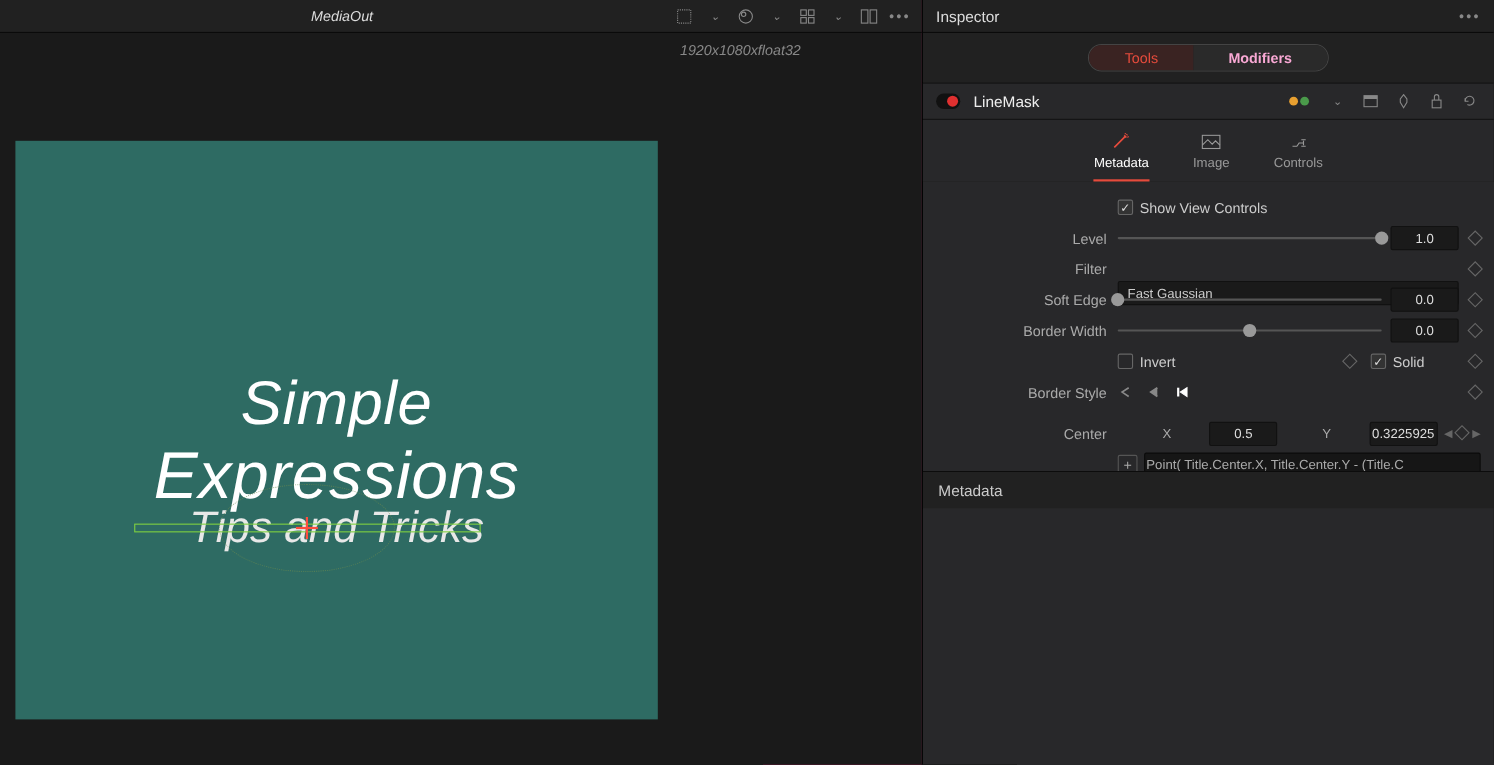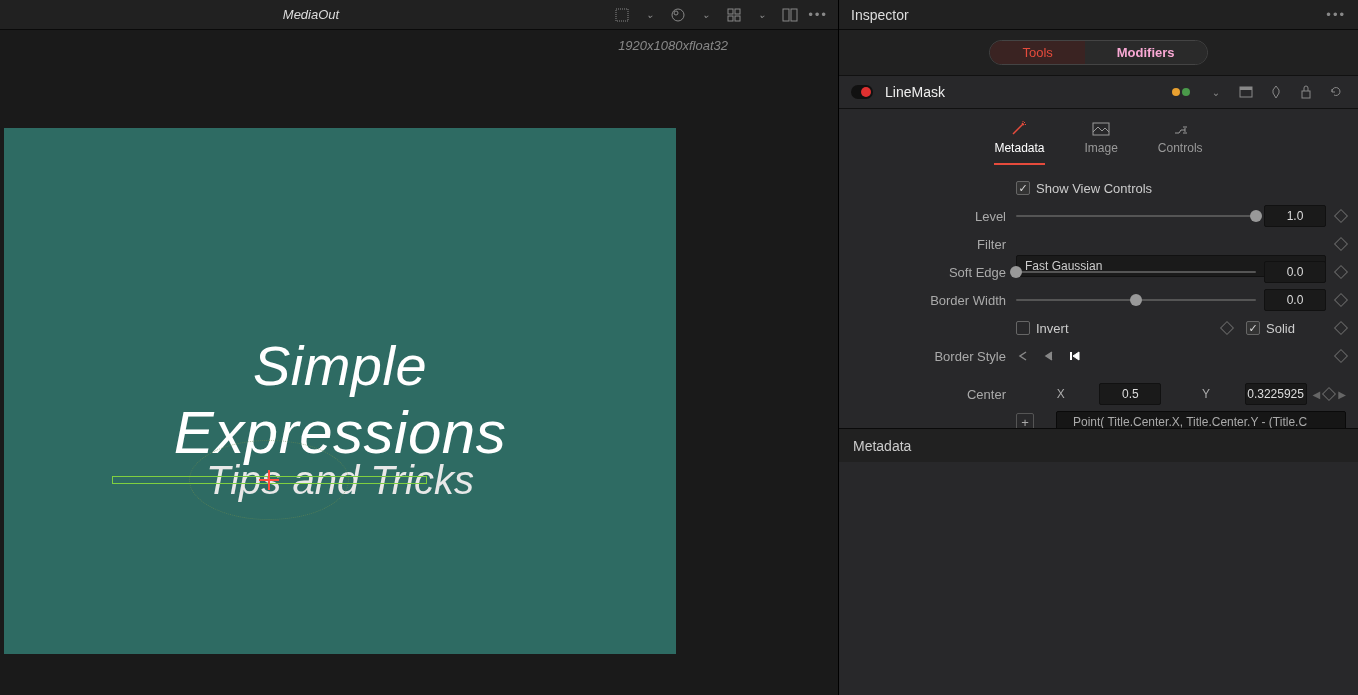--- a/index.html
+++ b/index.html
@@ -4,21 +4,21 @@
 <style>
 * { margin:0; padding:0; box-sizing:border-box; font-family:-apple-system,BlinkMacSystemFont,"Segoe UI",sans-serif; }
 body { background:#1a1a1a; color:#ccc; width:1358px; height:695px; overflow:hidden; display:flex; font-size:13px; }
 .viewer-pane { flex:1; display:flex; flex-direction:column; background:#be185d;font-style:italic; }
 .viewer-header { height:30px; background:#212121; display:flex; align-items:center; padding:0 10px; border-bottom:1px solid #0a0a0a; }
 .viewer-header .title { flex:1; text-align:center; color:#ddd; font-size:13px; }
 .viewer-header .tools { display:flex; gap:8px; align-items:center; color:#999; }
 .vh-icon { width:20px; height:20px; display:flex; align-items:center; justify-content:center; cursor:pointer; color:#888; }
 .viewer-body { flex:1; position:relative; background:#1a1a1a; }
 .res-label { position:absolute; top:8px; right:110px; color:#888; font-size:13px; }
-.canvas { position:absolute; left:4px; top:98px; width:672px; height:526px; background:#2e6b63; }
+.canvas { position:absolute; left:14px; top:98px; width:584px; height:526px; background:#2e6b63; }
 .canvas .line1 { position:absolute; left:0; width:100%; top:205px; text-align:center; color:#fff; font-size:56px; font-weight:400; letter-spacing:0.5px; }
 .canvas .line2 { position:absolute; left:0; width:100%; top:270px; text-align:center; color:#fff; font-size:60px; font-weight:400; letter-spacing:0.5px; }
 .canvas .line3 { position:absolute; left:0; width:100%; top:330px; text-align:center; color:#e8e8e8; font-size:40px; font-weight:300; }
 .mask-rect { position:absolute; left:108px; top:348px; width:315px; height:8px; border:1px solid #7fd040; }
 .mask-center { position:absolute; left:259px; top:346px; width:12px; height:12px; }
 .mask-center::before,.mask-center::after{content:"";position:absolute;background:#ff4d3d;}
 .mask-center::before{left:5px;top:-4px;width:2px;height:20px;}
 .mask-center::after{top:5px;left:-4px;height:2px;width:20px;}
 .mask-circle { position:absolute; left:185px; top:312px; width:160px; height:80px; border:1px dotted #6a8a50; border-radius:50%; opacity:0.6;}
 .inspector-pane { width:520px; background:#212121; display:flex; flex-direction:column; border-left:1px solid #000; }
@@ -51,21 +51,21 @@
 .numfield { width:62px; height:22px; background:#1a1a1a; border:1px solid #111; color:#ddd; font-size:12px; text-align:center; border-radius:2px; display:flex; align-items:center; justify-content:center;}
 .keyf { width:10px; height:10px; transform:rotate(45deg); border:1px solid #666; margin-left:10px; cursor:pointer; flex-shrink:0;}
 .dropdown { flex:1; height:22px; background:#1a1a1a; border:1px solid #111; border-radius:2px; display:flex; align-items:center; padding:0 8px; color:#ccc; font-size:12px; justify-content:space-between; cursor:pointer;margin-top:44px;}
 .chev{font-size:10px;color:#888;}
 .chk { width:14px; height:14px; border:1px solid #666; border-radius:2px; margin-right:6px; display:flex; align-items:center; justify-content:center; cursor:pointer; color:#ddd; font-size:11px;}
 .chk.on{background:#333;}
 .border-styles { display:flex; gap:14px; align-items:center; }
 .bstyle { color:#888; cursor:pointer; font-size:13px;}
 .bstyle.active{color:#fff;}
 .xy-row .axis-lbl{color:#aaa;margin:0 4px 0 10px;font-size:12px;}
-.expr-box { flex:1; height:22px; background:#161616; border:1px solid #0a0a0a; border-radius:2px; display:flex; align-items:center; padding:0 16px; color:#aaa; font-size:12px; overflow:hidden; white-space:nowrap;margin-left:16px;}
+.expr-box { flex:1; height:22px; background:#161616; border:1px solid #0a0a0a; border-radius:2px; display:flex; align-items:center; padding:0 1px; color:#aaa; font-size:12px; overflow:hidden; white-space:nowrap;}
 .plus-btn { width:18px; height:18px; border:1px solid #555; border-radius:2px; color:#aaa; display:flex; align-items:center; justify-content:center; margin-right:6px; cursor:pointer; font-size:13px; flex-shrink:0;}
 .nav-arrows{display:flex;gap:2px;margin-left:6px;}
 .nav-arrow{color:#666;font-size:10px;cursor:pointer;}
 .metadata-section { height:34px; background:#212121; border-top:1px solid #0a0a0a; display:flex; align-items:center; padding:0 14px; color:#ccc; font-size:14px; font-weight:500;}
 .spacer-section { flex:1; background:#28282a;}
 svg{display:block;}
 </style>
 </head>
 <body>
 

